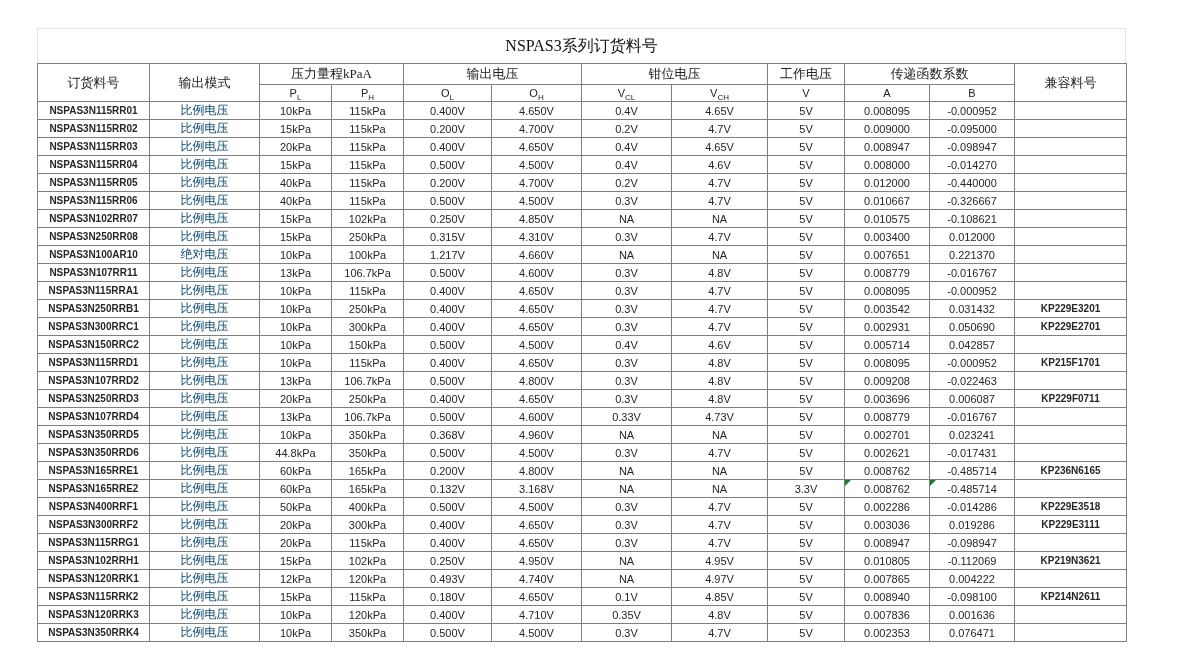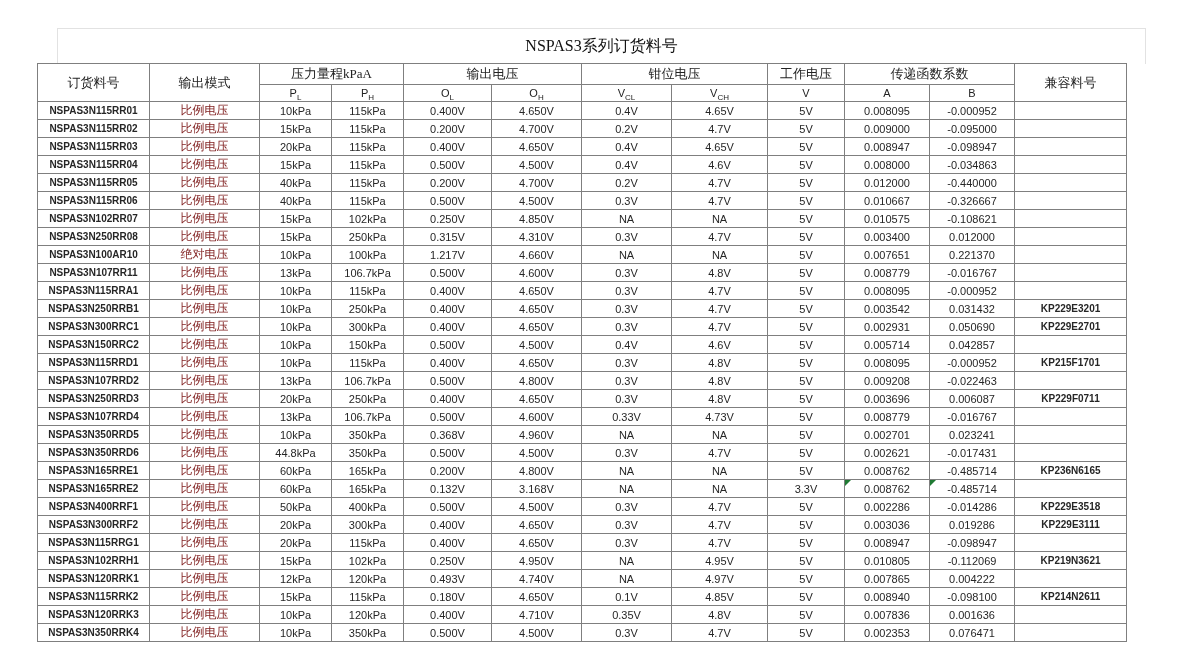--- a/index.html
+++ b/index.html
@@ -9,21 +9,21 @@
     background:#ffffff;
     font-family:"Liberation Sans", sans-serif;
     color:#1a1a1a;
     overflow:hidden;
   }
   .title-box{
     position:absolute;left:37px;top:28px;width:1087px;height:35px;
     border:1px solid #e2e2e2;border-bottom:none;
     display:flex;align-items:center;justify-content:center;
     font-family:"Liberation Serif","DejaVu Serif",serif;
-    font-size:16px;color:#111;margin-left:20px;
+    font-size:16px;color:#111;
   }
   table.grid{
     position:absolute;left:37px;top:63px;
     width:1089px;
     border-collapse:collapse;table-layout:fixed;border-radius:29px;
   }
   table.grid th, table.grid td{
     border:1px solid #7f7f7f;
     padding:0 2px;
     text-align:center;vertical-align:middle;
@@ -38,21 +38,21 @@
     font-weight:normal;font-size:13px;color:#222;
   }
   th.sub{
     font-weight:normal;font-size:11px;color:#222;
   }
   th.sub sub{font-size:8px;line-height:0;}
   td.val{font-size:11px;color:#262626;}
   td.part{font-size:10px;font-weight:bold;color:#262626;letter-spacing:0;}
   td.mode{
     font-family:"Liberation Serif","DejaVu Serif",serif;
-    font-size:12px;color:#7f1d1d;
+    font-size:12px;color:#0c4a6e;
   }
   td.compat{font-size:10px;font-weight:bold;color:#262626;}
   .err-tri{
     position:absolute;left:0;top:0;width:0;height:0;
     border-top:6px solid #1f7a33;
     border-right:6px solid transparent;
     pointer-events:none;
   }
 </style>
 </head>
@@ -147,21 +147,21 @@
           <td class="part">NSPAS3N115RR04</td>
           <td class="mode">比例电压</td>
           <td class="val">15kPa</td>
           <td class="val">115kPa</td>
           <td class="val">0.500V</td>
           <td class="val">4.500V</td>
           <td class="val">0.4V</td>
           <td class="val">4.6V</td>
           <td class="val">5V</td>
           <td class="val">0.008000</td>
-          <td class="val">-0.034863</td>
+          <td class="val">-0.014270</td>
           <td class="compat"></td>
         </tr>
         <tr>
           <td class="part">NSPAS3N115RR05</td>
           <td class="mode">比例电压</td>
           <td class="val">40kPa</td>
           <td class="val">115kPa</td>
           <td class="val">0.200V</td>
           <td class="val">4.700V</td>
           <td class="val">0.2V</td>

